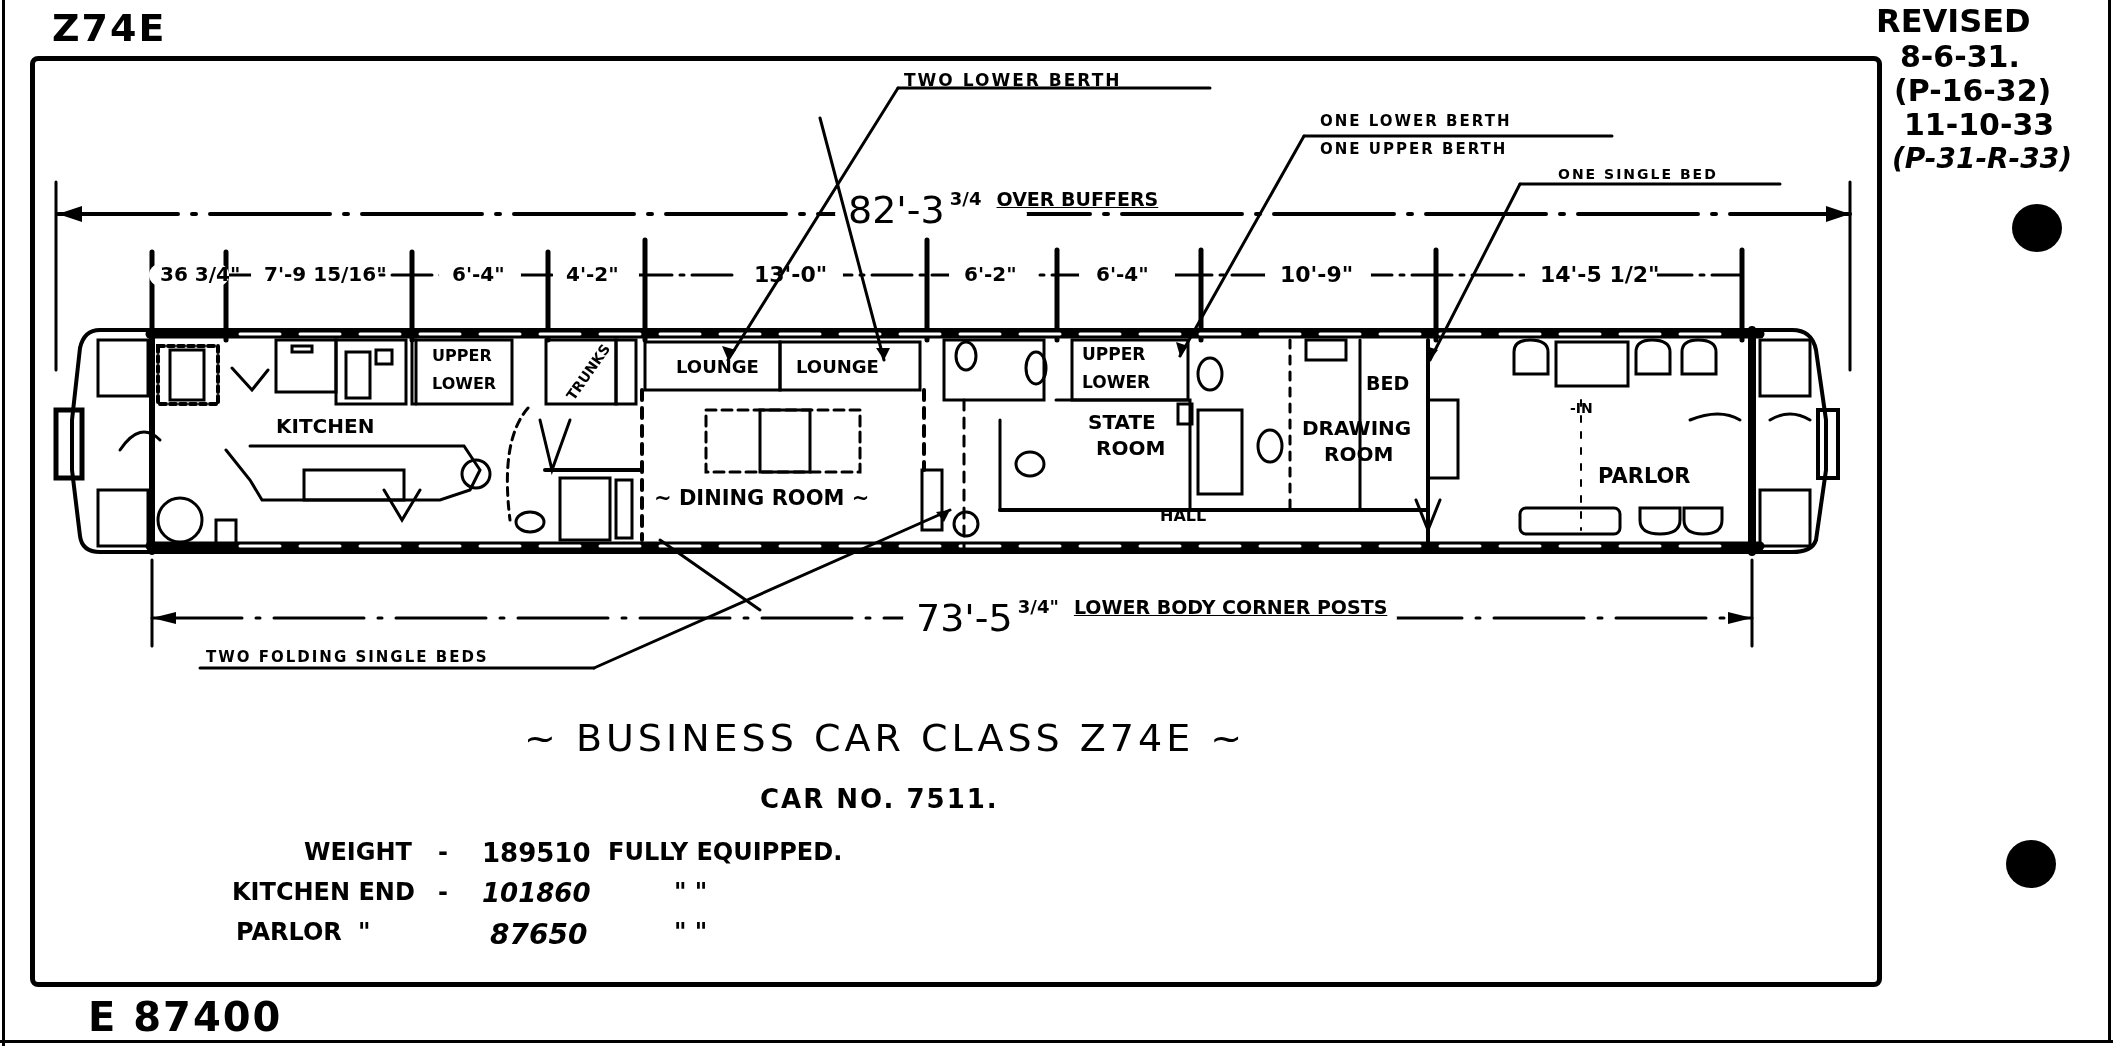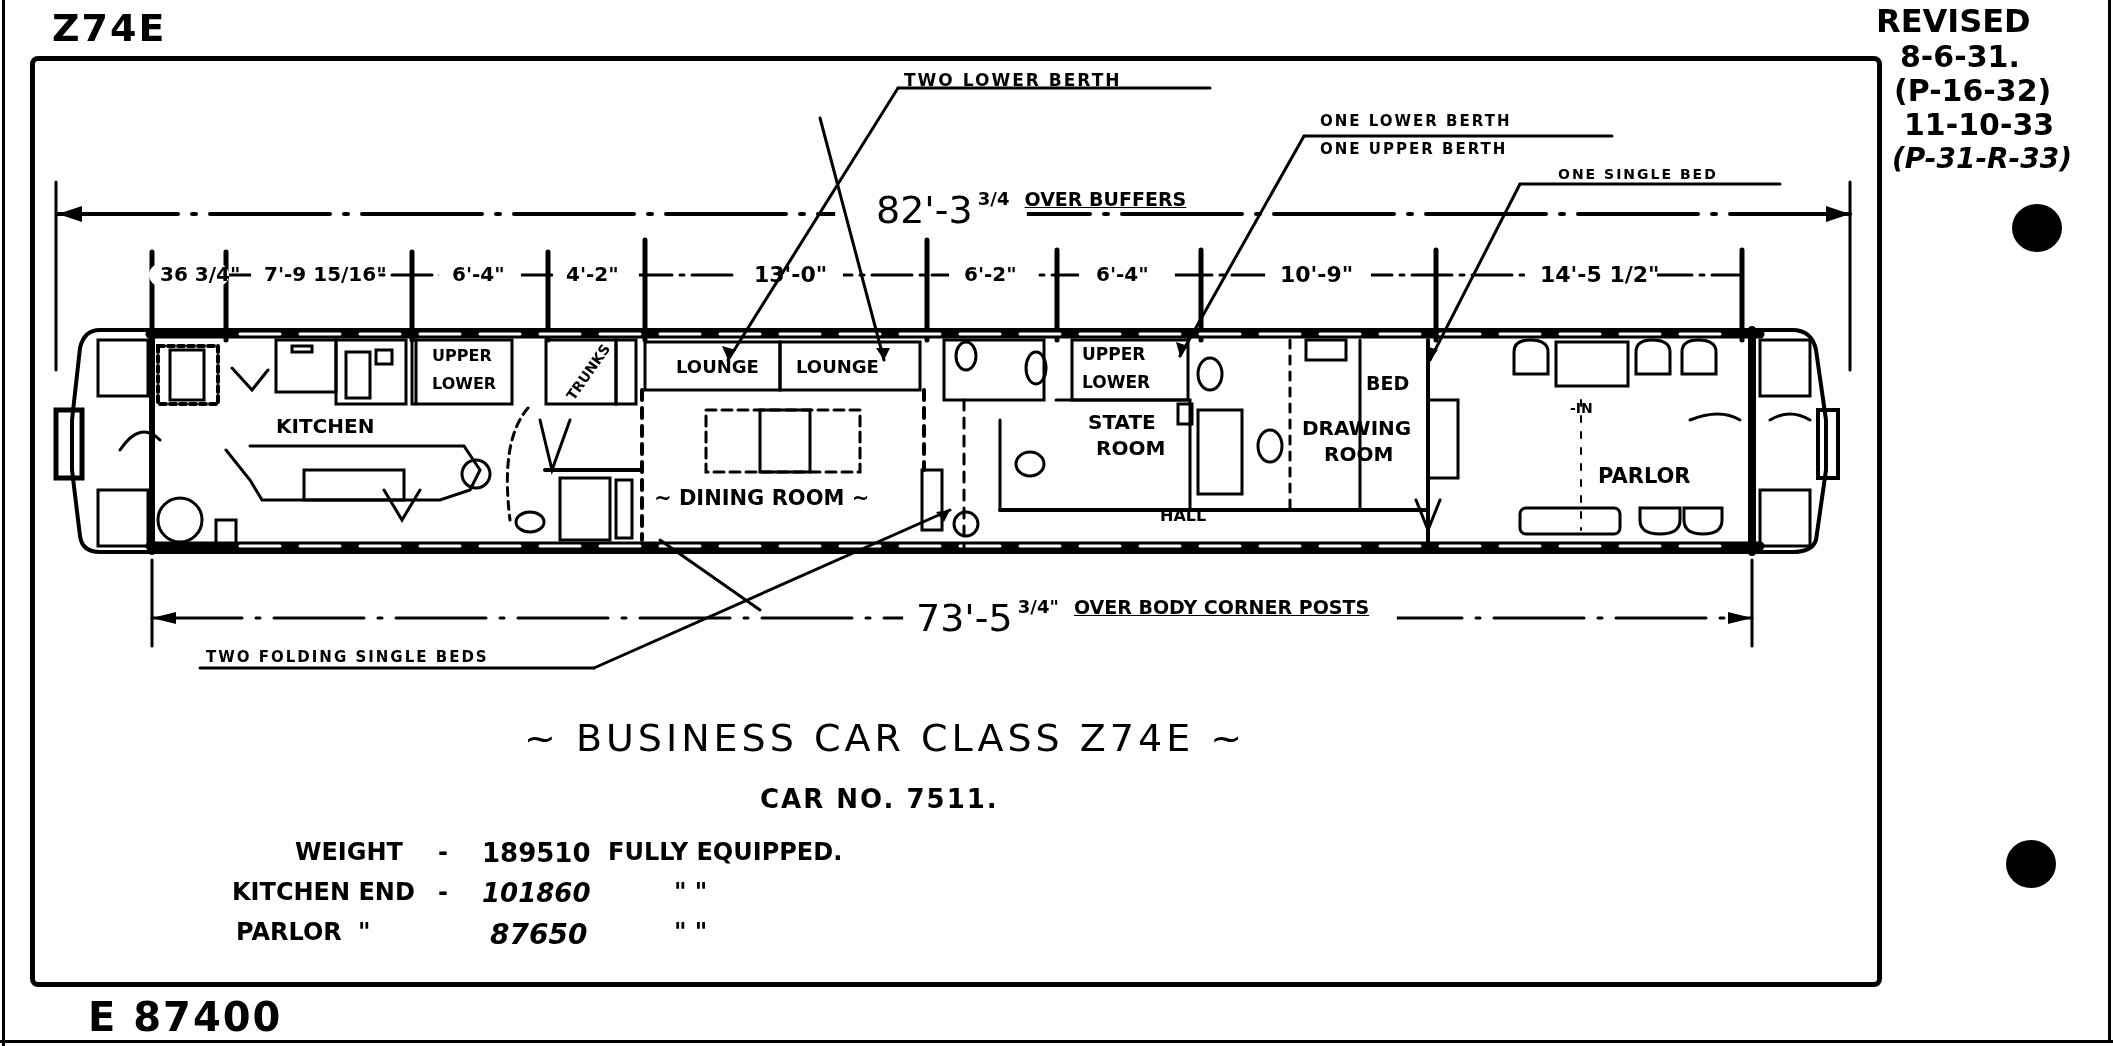--- a/index.html
+++ b/index.html
@@ -190,21 +190,21 @@
     <polygon points="950,510 936,512 944,522"></polygon>
   </g>
 </svg>
 
 <div class="abs hand" style="left:904px; top:70px; font-size:17px; letter-spacing:2px;text-align:center;">TWO LOWER BERTH</div>
 <div class="abs hand" style="left:1320px; top:112px; font-size:15px; letter-spacing:2px;">ONE LOWER BERTH</div>
 <div class="abs hand" style="left:1320px; top:140px; font-size:15px; letter-spacing:2px;">ONE UPPER BERTH</div>
 <div class="abs hand" style="left:1558px; top:166px; font-size:14px; letter-spacing:2px;">ONE SINGLE BED</div>
 <div class="abs hand" style="left:206px; top:648px; font-size:15px; letter-spacing:2px;">TWO FOLDING SINGLE BEDS</div>
 
-<div class="abs" style="left:876px; top:188px;">
+<div class="abs" style="left:848px; top:188px;">
   <span class="hand" style="font-size:38px; font-weight:normal;">82'-3</span>
   <span class="hand" style="font-size:18px; vertical-align:top;">3/4</span>
   <span class="hand" style="font-size:19px; margin-left:10px; text-decoration:underline; vertical-align:top;">OVER BUFFERS</span>
 </div>
 
 <div class="abs hand" style="left:160px; top:262px; font-size:20px;">36 3/4"</div>
 <div class="abs hand" style="left:264px; top:262px; font-size:20px;">7'-9 15/16"</div>
 <div class="abs hand" style="left:452px; top:262px; font-size:20px;">6'-4"</div>
 <div class="abs hand" style="left:566px; top:262px; font-size:20px;">4'-2"</div>
 <div class="abs hand" style="left:754px; top:262px; font-size:22px;">13'-0"</div>
@@ -227,29 +227,29 @@
 <div class="abs hand" style="left:1302px; top:416px; font-size:20px;">DRAWING</div>
 <div class="abs hand" style="left:1324px; top:442px; font-size:20px;">ROOM</div>
 <div class="abs hand" style="left:1366px; top:372px; font-size:19px;">BED</div>
 <div class="abs hand" style="left:1160px; top:506px; font-size:16px;">HALL</div>
 <div class="abs hand" style="left:1598px; top:464px; font-size:21px;">PARLOR</div>
 <div class="abs hand" style="left:1570px; top:400px; font-size:14px;">-IN</div>
 
 <div class="abs" style="left:916px; top:596px;">
   <span class="hand" style="font-size:38px; font-weight:normal;">73'-5</span>
   <span class="hand" style="font-size:18px; vertical-align:top;">3/4"</span>
-  <span class="hand" style="font-size:19px; margin-left:10px; text-decoration:underline; vertical-align:top;">OVER BODY CORNER POSTS</span>
+  <span class="hand" style="font-size:19px; margin-left:10px; text-decoration:underline; vertical-align:top;">LOWER BODY CORNER POSTS</span>
 </div>
 
 <div class="abs hand" style="left:524px; top:716px; font-size:38px; letter-spacing:4px; font-weight:normal;">~ BUSINESS CAR CLASS Z74E ~</div>
 <div class="abs hand" style="left:760px; top:784px; font-size:26px; letter-spacing:2px;">CAR NO. 7511.</div>
 
 <div class="abs" style="left:220px; top:838px;">
   <div style="position:relative; height:40px;">
-    <span class="hand abs" style="left:75px; font-size:24px;">WEIGHT</span>
+    <span class="hand abs" style="left:84px; font-size:24px;">WEIGHT</span>
     <span class="hand abs" style="left:218px; font-size:24px;">-</span>
     <span class="hand abs" style="left:262px; font-size:26px;">189510</span>
     <span class="hand abs" style="left:388px; font-size:24px;">FULLY EQUIPPED.</span>
   </div>
   <div style="position:relative; height:40px;">
     <span class="hand abs" style="left:12px; font-size:24px;">KITCHEN END</span>
     <span class="hand abs" style="left:218px; font-size:24px;">-</span>
     <span class="hand abs" style="left:262px; font-size:26px; font-style:italic;">101860</span>
     <span class="hand abs" style="left:454px; font-size:24px;">"          "</span>
   </div>

